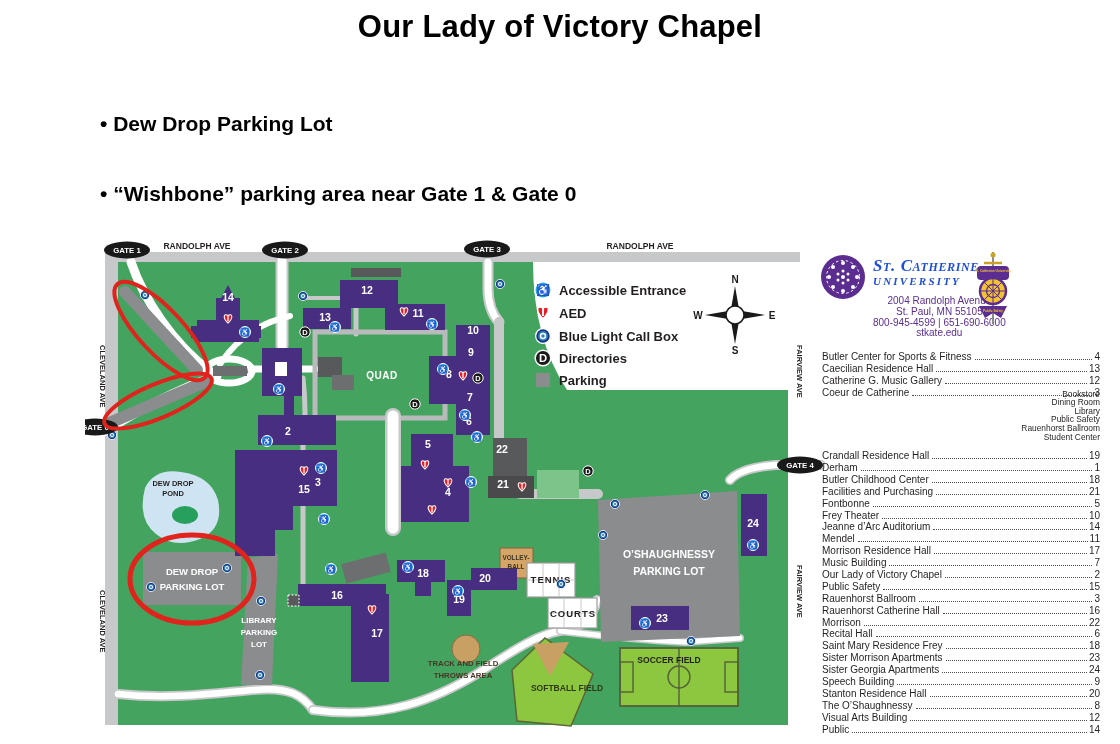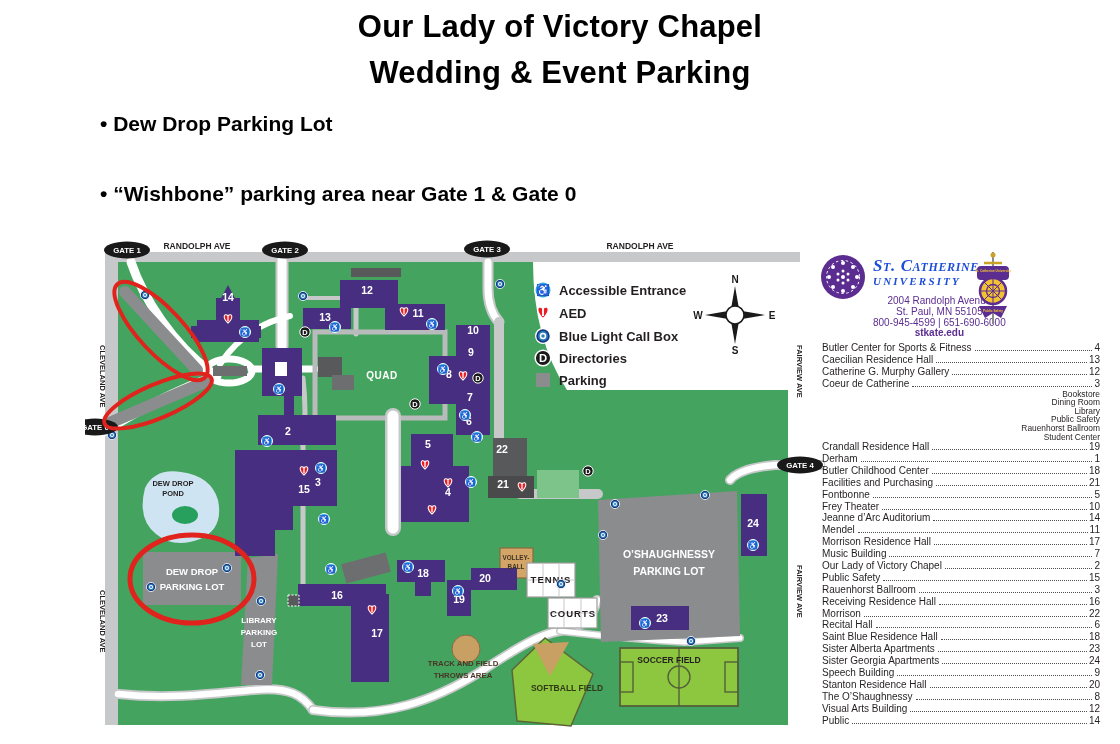--- a/index.html
+++ b/index.html
@@ -12,35 +12,34 @@
   #mapsvg text{font-family:"Liberation Sans",sans-serif;}
   
   .sidebar{position:absolute;left:820px;top:250px;width:292px;}
   .sb-head{position:relative;height:94px;}
   .sb-logo{position:absolute;left:0;top:4px;}
   .sb-badge{position:absolute;left:153px;top:0;}
   .wordmark{position:absolute;left:53px;top:6px;font-family:"Liberation Serif",serif;color:#1d4ed8;font-style:italic;}
   .wm1{font-size:17px;font-weight:bold;font-variant:small-caps;letter-spacing:0.6px;line-height:19px;}
   .wm2{font-size:11px;font-weight:bold;letter-spacing:2.2px;text-transform:uppercase;line-height:12px;}
   .addr{position:absolute;left:53px;top:46px;color:#5c2d91;font-size:10px;line-height:10.8px;text-align:center;}
-  .addr .web{font-weight:bold;}
+  .addr .web{font-weight:normal;}
   .dirlist{position:absolute;left:2px;top:92px;width:278px;color:#231f20;}
   .drow{display:flex;align-items:baseline;font-size:10px;height:11.9px;}
-  .dname{white-space:nowrap;}
+  .dname{white-space:nowrap;margin-top:9px;}
   .ddots{flex:1;border-bottom:1.4px dotted #4d4d4f;margin:0 2px 1.5px 3px;min-width:8px;}
   .dpg{white-space:nowrap;}
   .dsub{padding-left:14px;text-align:right;}
   .dsubrow{font-size:8.4px;height:8.6px;line-height:8.6px;}
 </style>
 </head>
 <body>
 
 <div class="title">
   <div>Our Lady of Victory Chapel</div>
-  <div>Wedding &amp; Event Parking</div>
 </div>
 <div class="bullet" id="bullet1">• Dew Drop Parking Lot</div>
 <div class="bullet" id="bullet2">• “Wishbone” parking area near Gate 1 &amp; Gate 0</div>
 
 <svg id="mapsvg" width="740" height="506" viewBox="0 0 740 506">
 
   <g>
     <rect x="33" y="24" width="670" height="463" fill="#44a45f"></rect>
     <path d="M448,24 H703 V152 H482 Q448,100 448,24 Z" fill="#ffffff"></path>
   </g>
@@ -534,21 +533,21 @@
         <span class="dname">Butler Center for Sports &amp; Fitness</span>
         <span class="ddots"></span>
         <span class="dpg">4</span>
       </div>
       <div class="drow">
         <span class="dname">Caecilian Residence Hall</span>
         <span class="ddots"></span>
         <span class="dpg">13</span>
       </div>
       <div class="drow">
-        <span class="dname">Catherine G. Murphy Gallery</span>
+        <span class="dname">Catherine G. Music Gallery</span>
         <span class="ddots"></span>
         <span class="dpg">12</span>
       </div>
       <div class="drow">
         <span class="dname">Coeur de Catherine</span>
         <span class="ddots"></span>
         <span class="dpg">3</span>
       </div>
       <div class="dsub">
         <div class="dsubrow">Bookstore</div>
@@ -617,41 +616,41 @@
         <span class="dname">Public Safety</span>
         <span class="ddots"></span>
         <span class="dpg">15</span>
       </div>
       <div class="drow">
         <span class="dname">Rauenhorst Ballroom</span>
         <span class="ddots"></span>
         <span class="dpg">3</span>
       </div>
       <div class="drow">
-        <span class="dname">Receiving Residence Hall</span>
+        <span class="dname">Rauenhorst Catherine Hall</span>
         <span class="ddots"></span>
         <span class="dpg">16</span>
       </div>
       <div class="drow">
         <span class="dname">Morrison</span>
         <span class="ddots"></span>
         <span class="dpg">22</span>
       </div>
       <div class="drow">
         <span class="dname">Recital Hall</span>
         <span class="ddots"></span>
         <span class="dpg">6</span>
       </div>
       <div class="drow">
-        <span class="dname">Saint Blue Residence Hall</span>
+        <span class="dname">Saint Mary Residence Frey</span>
         <span class="ddots"></span>
         <span class="dpg">18</span>
       </div>
       <div class="drow">
-        <span class="dname">Sister Alberta Apartments</span>
+        <span class="dname">Sister Morrison Apartments</span>
         <span class="ddots"></span>
         <span class="dpg">23</span>
       </div>
       <div class="drow">
         <span class="dname">Sister Georgia Apartments</span>
         <span class="ddots"></span>
         <span class="dpg">24</span>
       </div>
       <div class="drow">
         <span class="dname">Speech Building</span>

